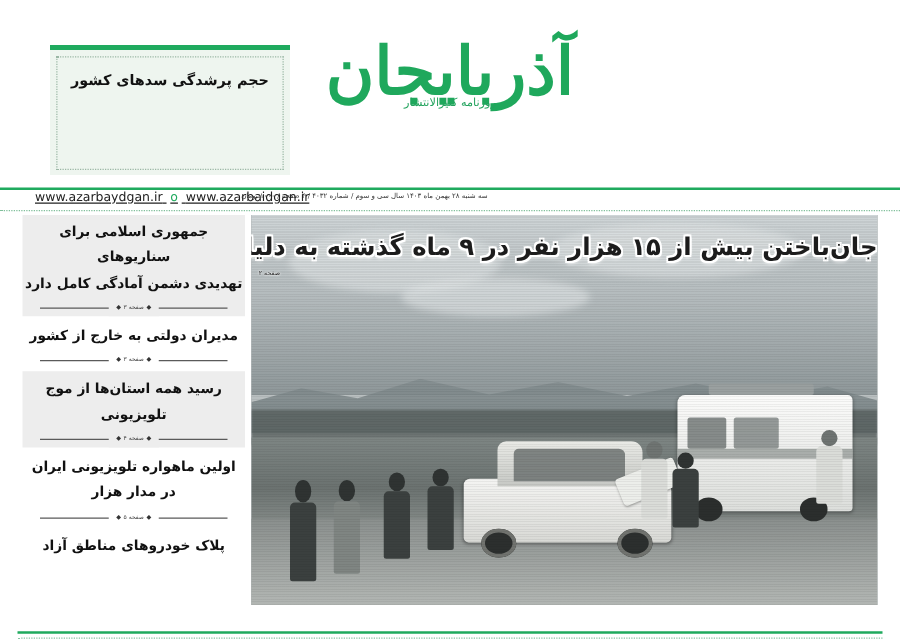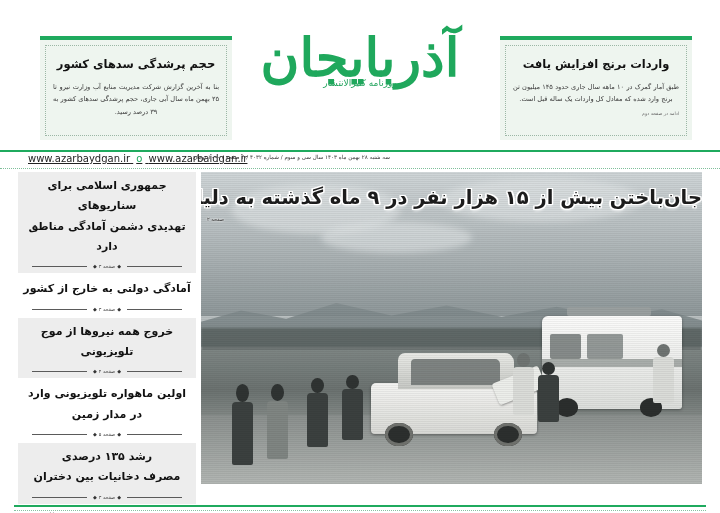--- a/index.html
+++ b/index.html
@@ -340,37 +340,29 @@
     border-top:1px dotted #86c2a2;
   }
 </style>
 </head>
 <body>
 
 <div class="page">
 
   <div class="masthead">
 
-    <div class="promo promo-right">
-      <div class="inner">
-        <div class="promo-title">واردات برنج افزایش یافت</div>
-        <div class="promo-body">طبق آمار گمرک در ۱۰ ماهه سال جاری حدود ۱۴۵ میلیون تن برنج وارد شده که معادل کل واردات یک ساله قبل است.</div>
-        <div class="promo-note">ادامه در صفحه دوم</div>
-      </div>
-    </div>
 
     <div class="logo-wrap">
       <div class="logo-text">آذربایجان</div>
       <div class="logo-sub">روزنامه کثیرالانتشار</div>
     </div>
 
     <div class="promo promo-left">
       <div class="inner">
         <div class="promo-title">حجم پرشدگی سدهای کشور</div>
-        <div class="promo-body">بنا به آخرین گزارش شرکت مدیریت منابع آب وزارت نیرو تا ۲۵ بهمن ماه سال آبی جاری، حجم پرشدگی سدهای کشور به ۳۹ درصد رسید.</div>
       </div>
     </div>
 
     <div class="rule-green" style="top:150px;"></div>
     <div class="rule-dot" style="top:168px;"></div>
 
     <div class="datebar">
       <div class="date-text">سه شنبه ۲۸ بهمن ماه ۱۴۰۳ سال سی و سوم / شماره ۴۰۳۲ / ۴ صفحه / ۱۰۰۰ تومان</div>
       <div class="urls">
         <span>www.azarbaydgan.ir</span>
@@ -379,56 +371,49 @@
       </div>
     </div>
   </div>
 
   <div class="body-area">
 
     <div class="briefs">
 
       <div class="brief shaded">
         <div class="brief-title">جمهوری اسلامی برای سناریوهای</div>
-        <div class="brief-title">تهدیدی دشمن آمادگی مناطق دارد</div>
+        <div class="brief-title">تهدیدی دشمن آمادگی کامل دارد</div>
         <div class="sep">
           <span class="sep-lbl"><span class="dia">◆</span><span>صفحه ۳</span><span class="dia">◆</span></span>
         </div>
       </div>
 
       <div class="brief plain">
-        <div class="brief-title">آمادگی دولتی به خارج از کشور</div>
+        <div class="brief-title">مدیران دولتی به خارج از کشور</div>
         <div class="sep">
           <span class="sep-lbl"><span class="dia">◆</span><span>صفحه ۳</span><span class="dia">◆</span></span>
         </div>
       </div>
 
       <div class="brief shaded">
-        <div class="brief-title">خروج همه نیرو‌ها از موج</div>
+        <div class="brief-title">رسید همه استان‌ها از موج</div>
         <div class="brief-title">تلویزیونی</div>
         <div class="sep">
           <span class="sep-lbl"><span class="dia">◆</span><span>صفحه ۴</span><span class="dia">◆</span></span>
         </div>
       </div>
 
       <div class="brief plain">
-        <div class="brief-title">اولین ماهواره تلویزیونی وارد</div>
-        <div class="brief-title">در مدار زمین</div>
+        <div class="brief-title">اولین ماهواره تلویزیونی ایران</div>
+        <div class="brief-title">در مدار هزار</div>
         <div class="sep">
           <span class="sep-lbl"><span class="dia">◆</span><span>صفحه ۵</span><span class="dia">◆</span></span>
         </div>
       </div>
 
-      <div class="brief shaded">
-        <div class="brief-title">رشد ۱۳۵ درصدی</div>
-        <div class="brief-title">مصرف دخانیات بین دختران</div>
-        <div class="sep">
-          <span class="sep-lbl"><span class="dia">◆</span><span>صفحه ۳</span><span class="dia">◆</span></span>
-        </div>
-      </div>
 
       <div class="brief plain">
         <div class="brief-title">پلاک خودروهای مناطق آزاد</div>
 
       </div>
 
     </div>
 
     <div class="lead">
       <div class="photo">

